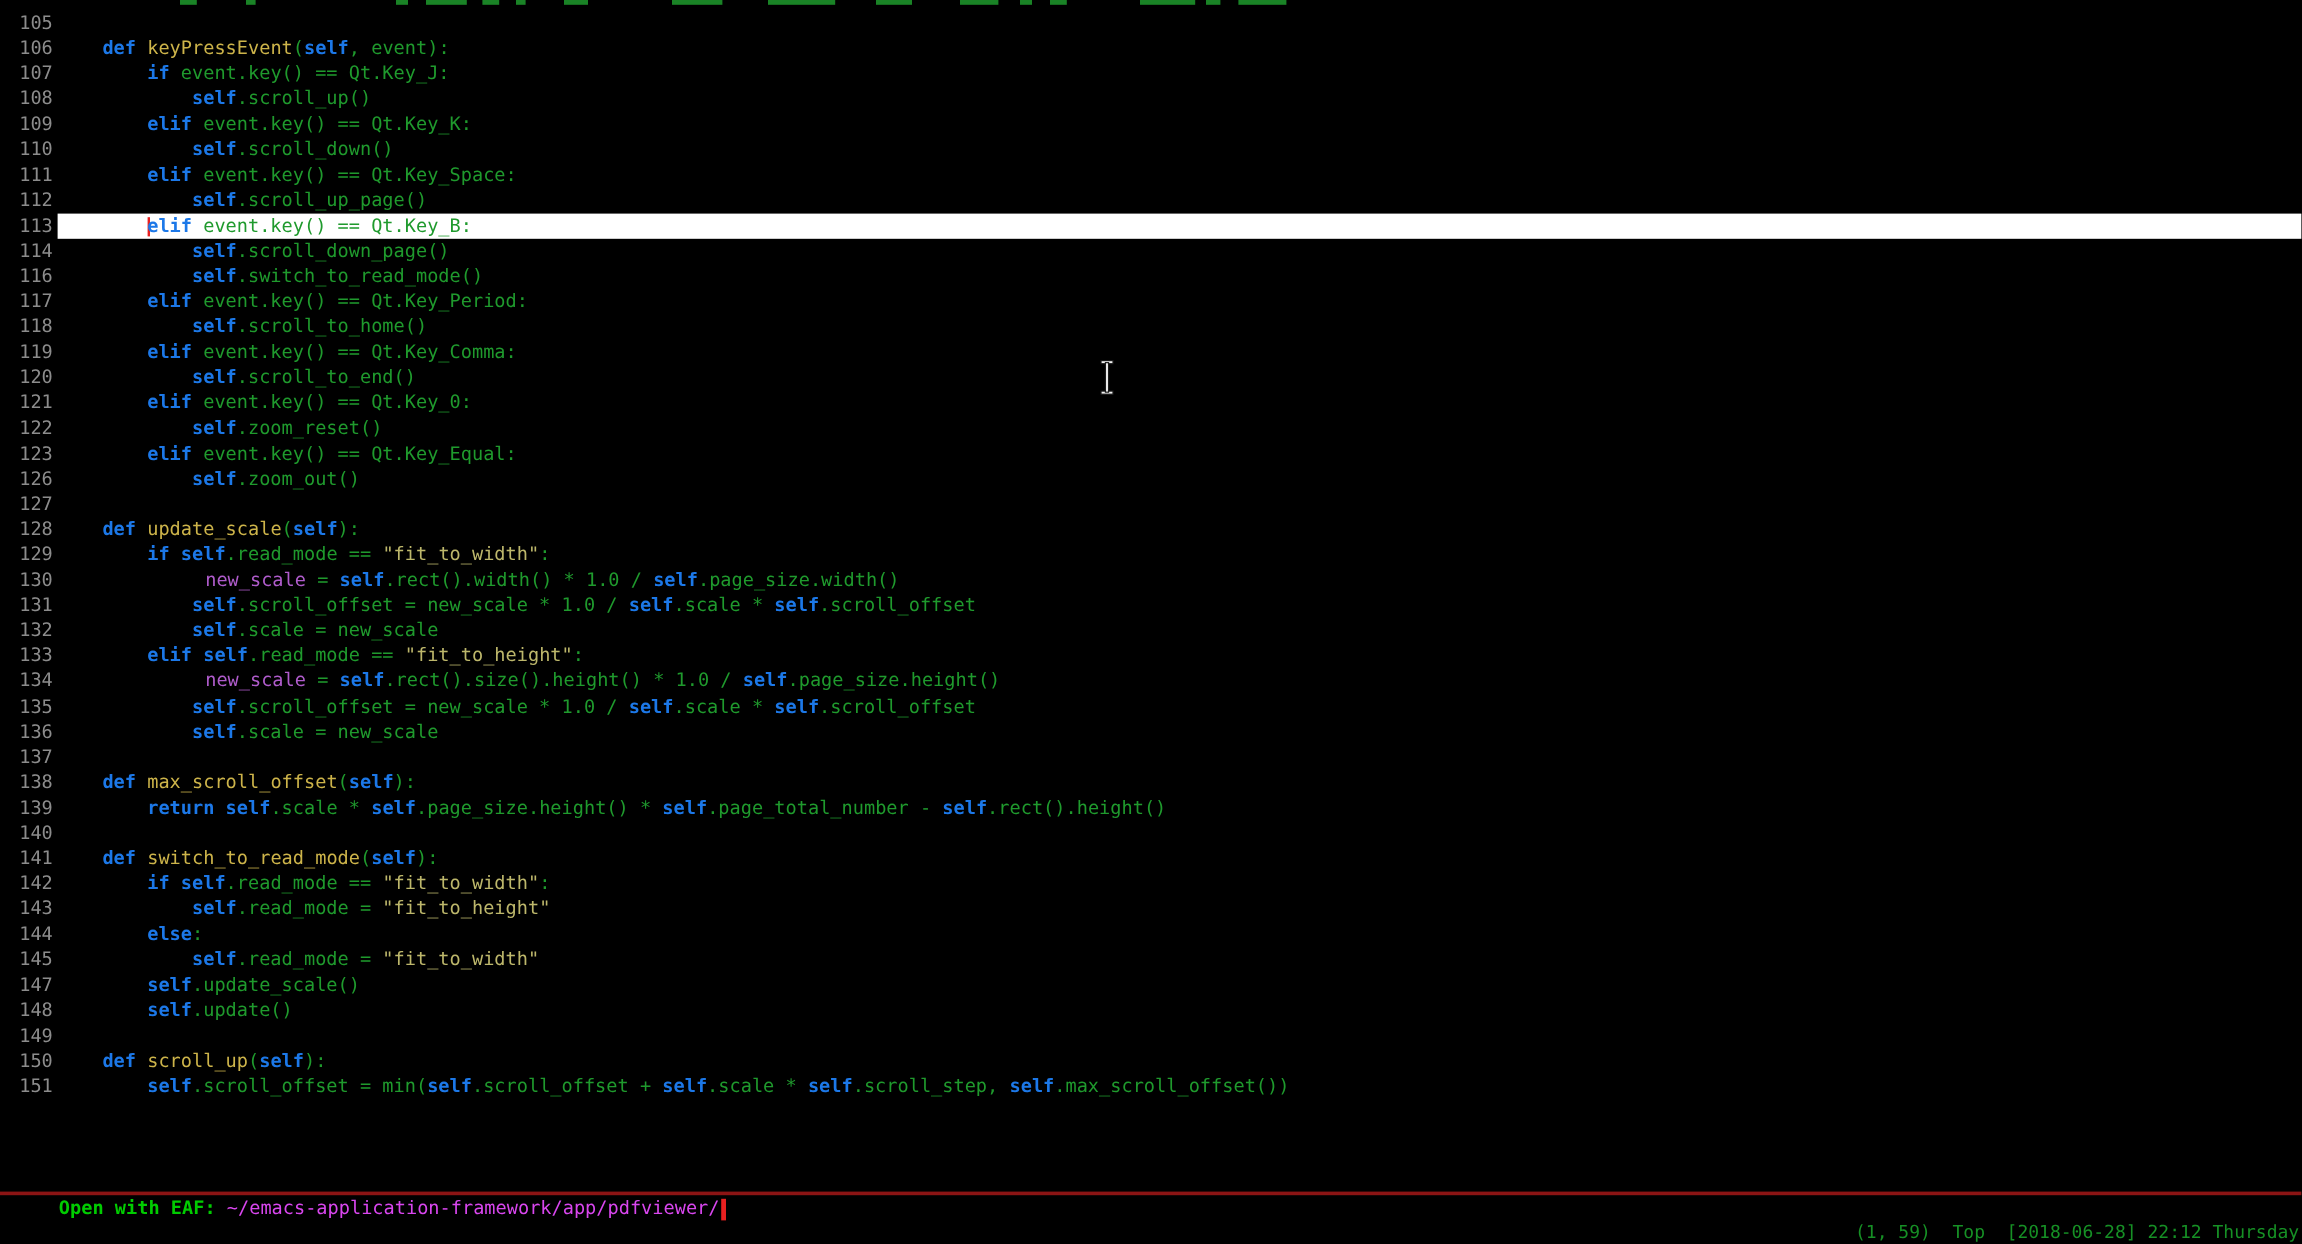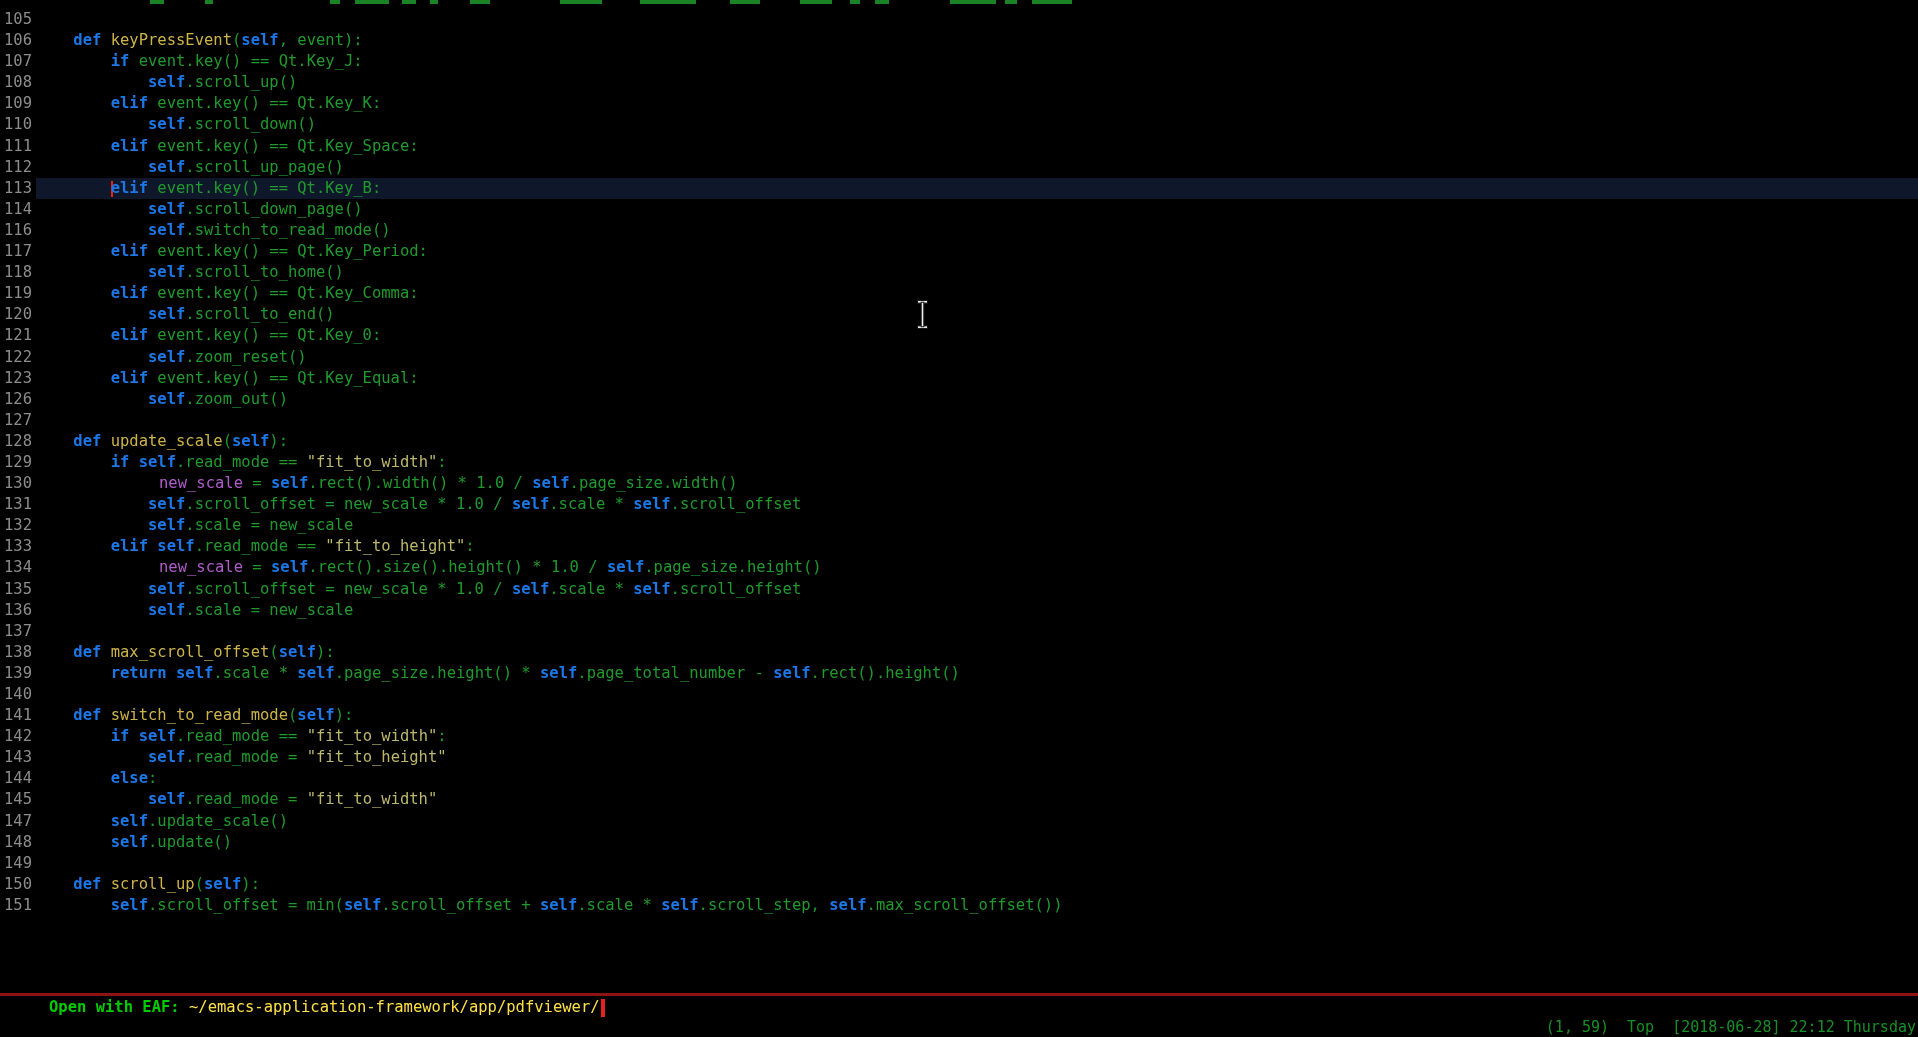--- a/index.html
+++ b/index.html
@@ -9,38 +9,38 @@
     overflow:hidden;
     position:relative;
     font-family:"DejaVu Sans Mono", monospace;
   }
   
   .top-clip { position:absolute; top:0; left:0; width:1918px; height:5px; }
   .top-clip .frag { position:absolute; top:0; height:4px; background:#1f9a2d; opacity:.85; }
 
   .editor { position:absolute; top:9px; left:0; width:1918px; }
   .code-row { display:flex; height:21.1px; line-height:21.1px; font-size:15.5px; white-space:pre; }
-  .lnum { flex:0 0 32px; width:32px; padding-left:4px; color:#8c8c8c; }
+  .lnum { flex:0 0 32px; width:32px; padding-left:16px; color:#8c8c8c; }
   .lcode { flex:1 1 auto; position:relative; }
-  .code-row.current .lcode { background:#0f172a; }
+  .code-row.current .lcode { background:#ffffff; }
 
   .t-d { color:#1f9a2d; }                      
   .t-k { color:#1c78e8; font-weight:bold; }    
   .t-f { color:#cdb44a; }                      
   .t-s { color:#bdb76b; }                      
   .t-v { color:#b05ccc;margin-left:11px; }                      
   .t-c { display:inline-block; width:2px; height:16px; margin-right:-2px;
          background:#e82020; vertical-align:text-bottom; }  
 
   .sep-line { position:absolute; top:993px; left:0; width:1918px; height:3px; background:#8b1414; }
 
   .minibuffer { position:absolute; top:997px; left:2px; height:21px; line-height:21px;
                 font-size:15.5px; white-space:pre; }
   .mb-prompt { color:#00cc00; font-weight:bold;margin-left:47px; }
-  .mb-input  { color:#fde047; }
+  .mb-input  { color:#d946ef; }
   .mb-cursor { display:inline-block; width:4px; height:18px; background:#e82020;
                vertical-align:middle; margin-left:1px; }
 
   .tray { position:absolute; top:1017px; right:2px; height:20px; line-height:20px;
           font-size:15px; color:#169025; white-space:pre; }
   .tray span { margin-left:18px; }
 
   .ibeam { position:absolute; left:916px; top:299px; width:13px; height:31px; }
 </style>
 </head>

